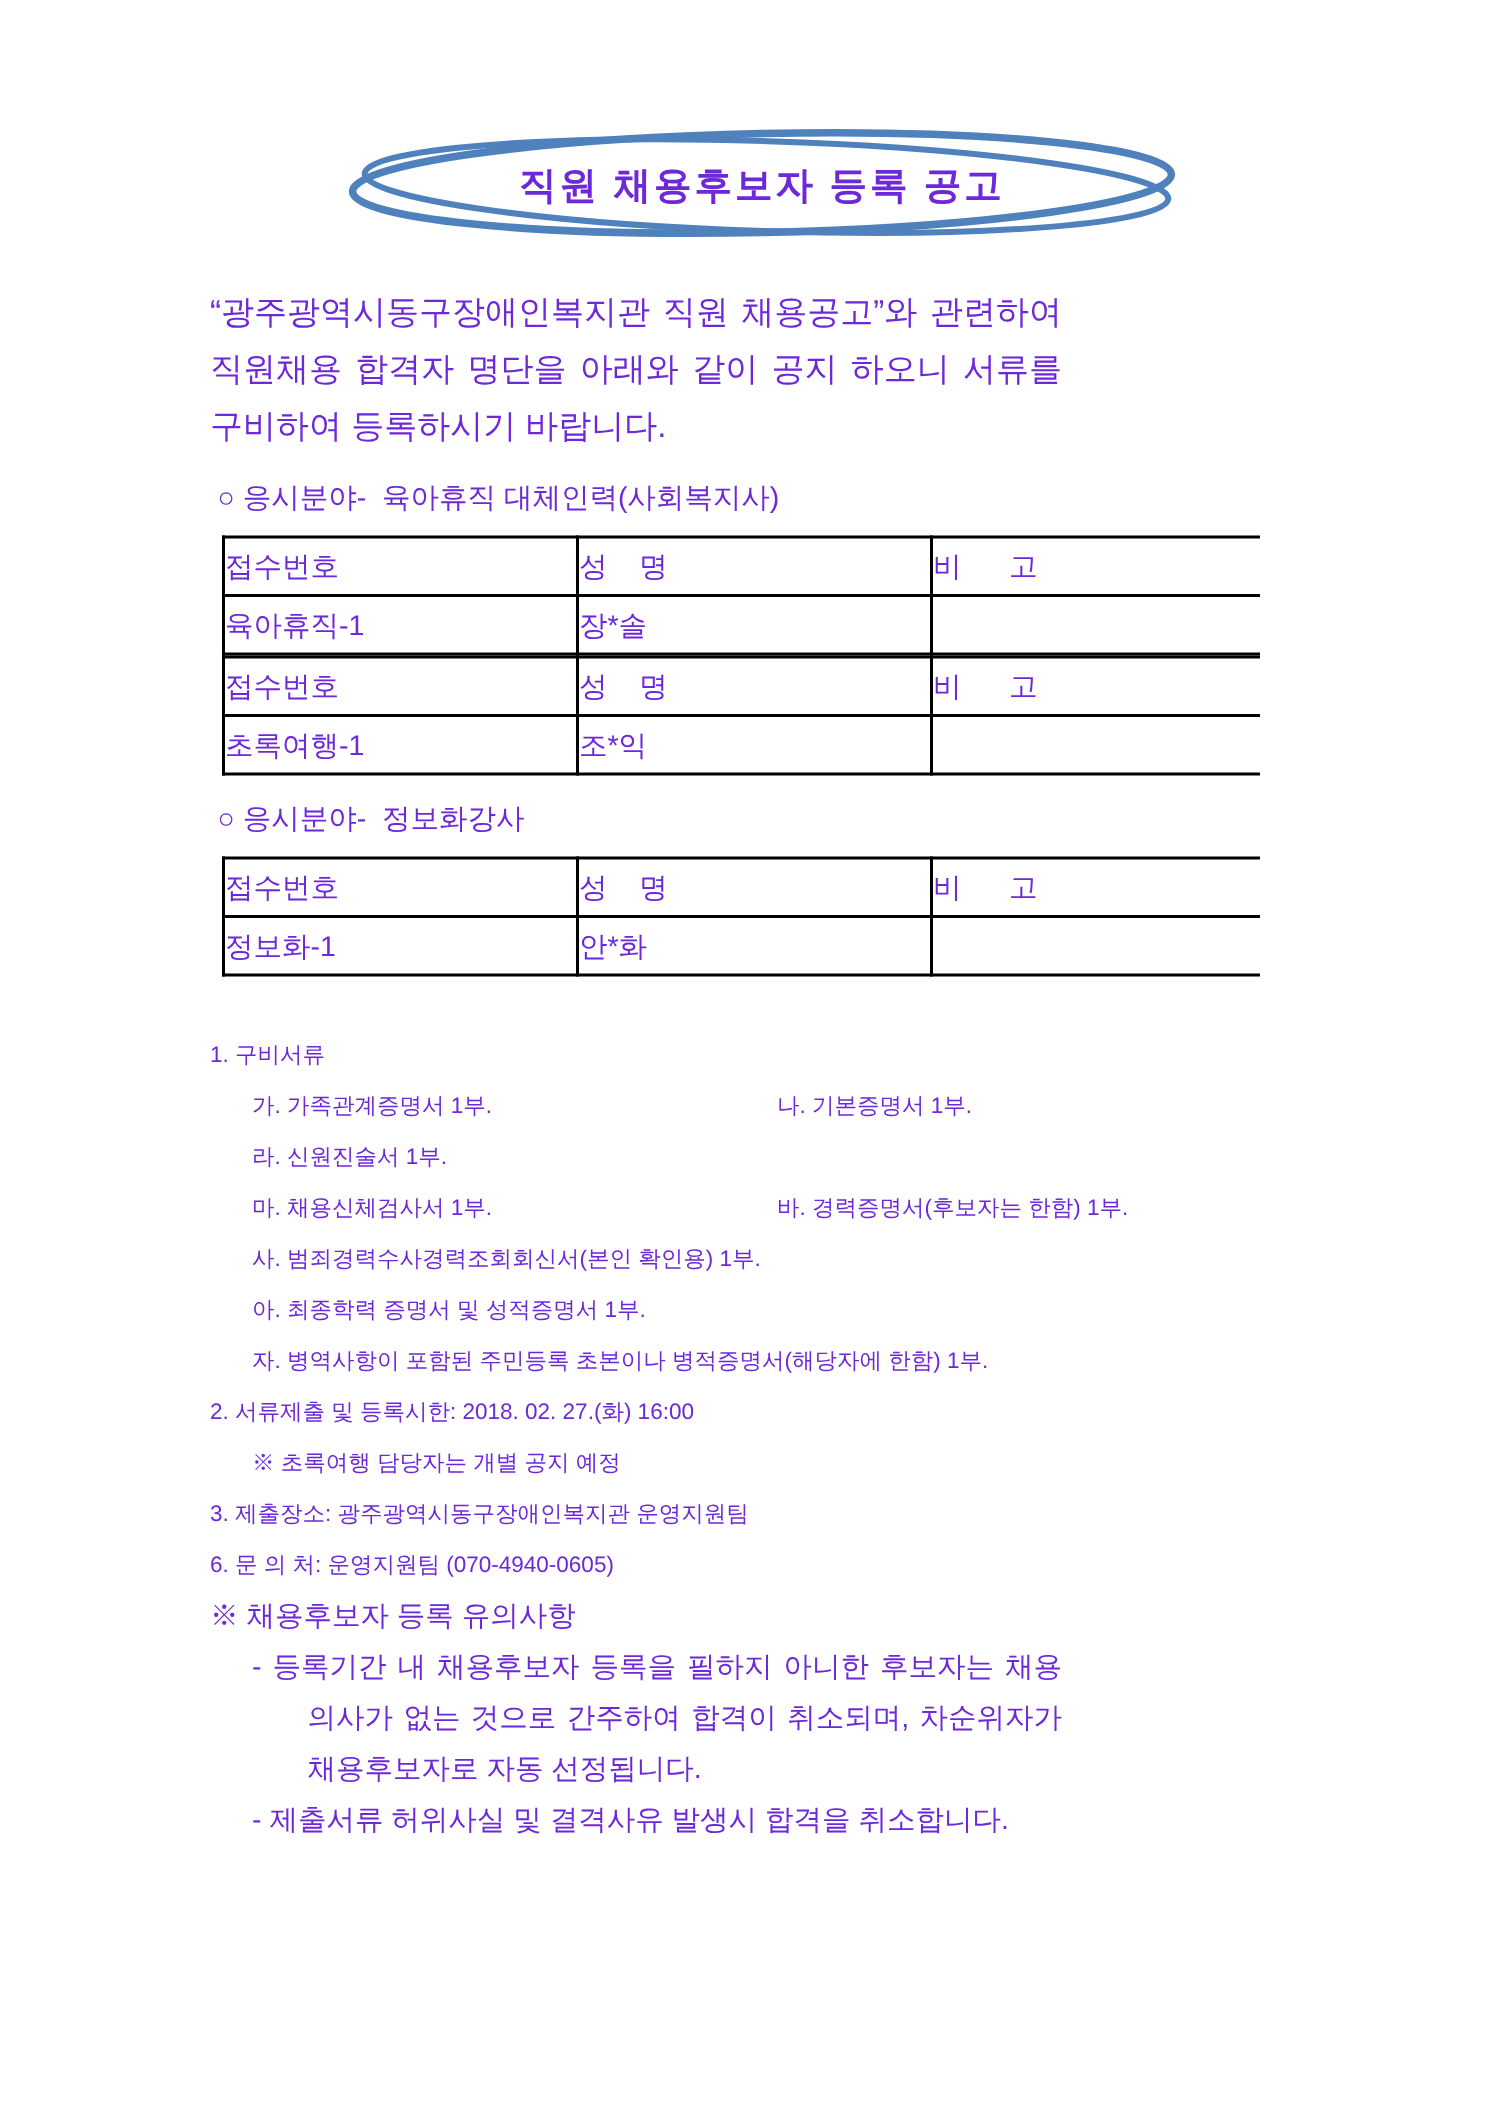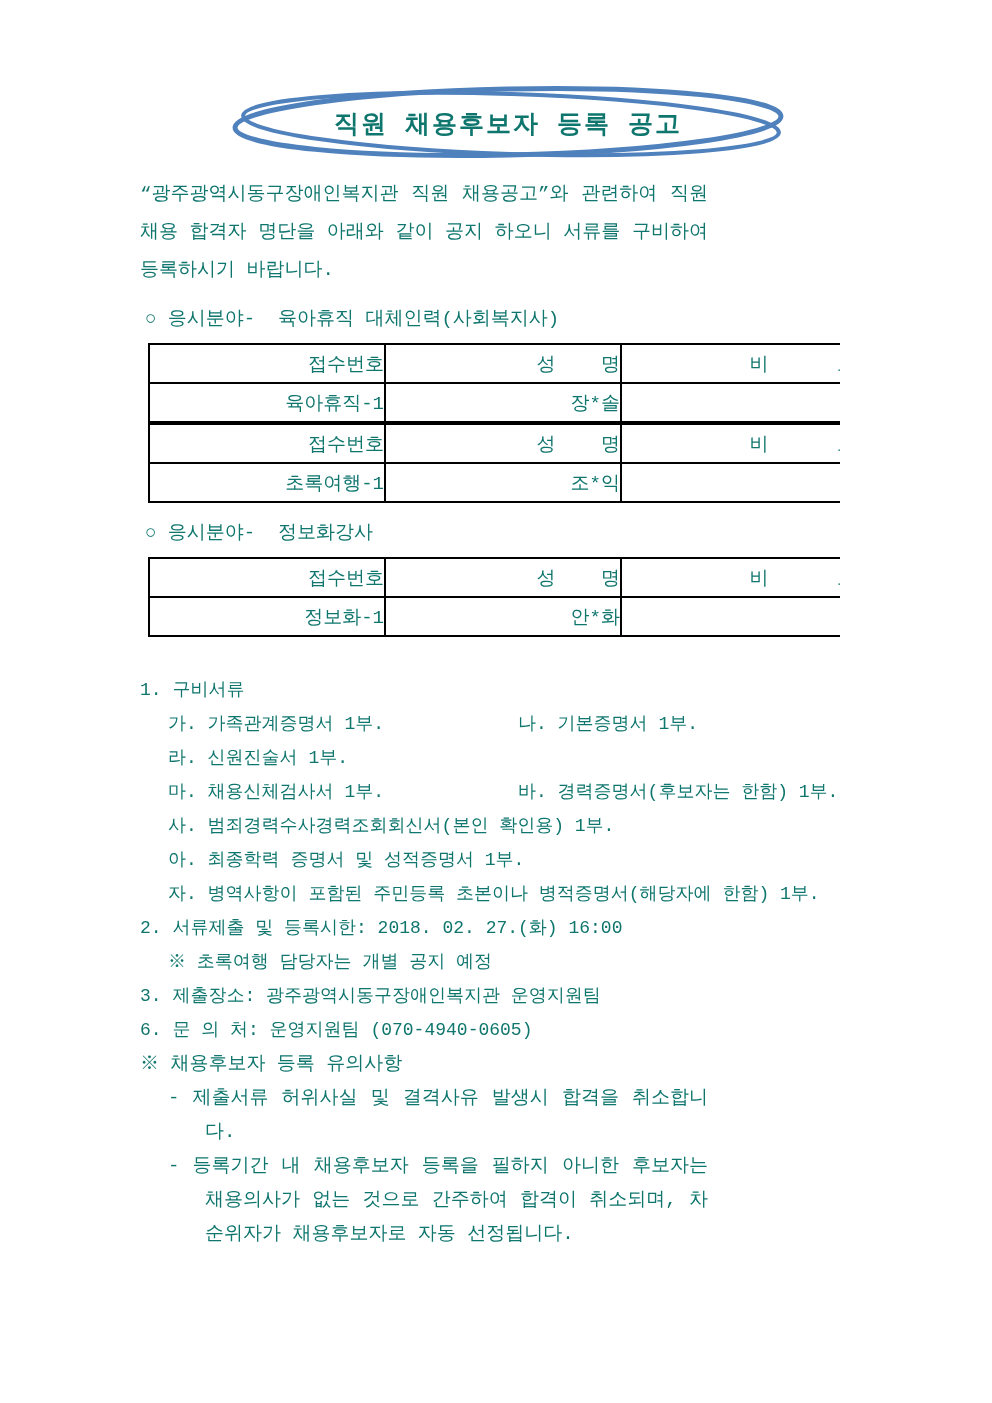--- a/index.html
+++ b/index.html
@@ -1,43 +1,43 @@
 <!DOCTYPE html>
 <html><head>
 <meta charset="utf-8">
 <style>
   html,body { margin:0; padding:0; background:#ffffff; }
   .page {
     position:relative; width:840px; height:1403px; background:#ffffff;
-    font-family:Liberation Mono, monospace; color:#0f766e;
+    font-family:Liberation Sans, sans-serif; color:#6d28d9;
     overflow:hidden;
   }
   .content { padding:84px 132px 0 140px; }
 
   .title-wrap {
     position:relative; width:560px; height:78px; margin-left:88px;
     display:flex; align-items:center; justify-content:center;
   }
   .oval-svg { position:absolute; left:0; top:0; width:100%; height:100%; }
   .title-text { position:relative; font-size:25px; font-weight:bold; letter-spacing:2px; white-space:pre; }
 
-  .intro { margin:13px 0 0 0; font-size:19px; line-height:38px; text-align:justify; }
+  .intro { margin:27px 0 0 0; font-size:22px; line-height:38px; text-align:justify; }
 
   .section-heading { margin:16px 0 12px 5px; font-size:19px; white-space:pre; }
 
   table.app-table {
     border-collapse:collapse; width:710px; margin-left:8px; table-layout:fixed;
   }
   .app-table th, .app-table td {
     border:2px solid #000; height:37px; padding:0;
-    text-align:right; vertical-align:middle;
+    text-align:left; vertical-align:middle;
     font-size:19px; font-weight:normal; white-space:pre;
   }
 
-  .req { margin-top:36px; font-size:18px; line-height:34px; }
+  .req { margin-top:36px; font-size:15px; line-height:34px; }
   .req-line { white-space:pre; }
   .req-pair { display:flex; padding-left:28px; }
   .req-pair .req-left { width:350px; flex:none; white-space:nowrap; }
   .req-pair .req-right { white-space:nowrap; }
   .req-single { padding-left:28px; white-space:nowrap; }
   .num-line { white-space:pre; }
   .num-line.indent { padding-left:28px; }
 
   .notice { font-size:19px; line-height:34px; }
   .notice-heading { white-space:pre; }
@@ -132,18 +132,18 @@
       <div class="req-single">자. 병역사항이 포함된 주민등록 초본이나 병적증명서(해당자에 한함) 1부.</div>
 
       <div class="num-line">2. 서류제출 및 등록시한: 2018. 02. 27.(화) 16:00</div>
       <div class="num-line indent">※ 초록여행 담당자는 개별 공지 예정</div>
       <div class="num-line">3. 제출장소: 광주광역시동구장애인복지관 운영지원팀</div>
       <div class="num-line">6. 문 의 처: 운영지원팀 (070-4940-0605)</div>
     </div>
 
     <div class="notice">
       <div class="notice-heading">※ 채용후보자 등록 유의사항</div>
+      <div class="notice-item">- 등록기간 내 채용후보자 등록을 필하지 아니한 후보자는 채용의사가 없는 것으로 간주하여 합격이 취소되며, 차순위자가 채용후보자로 자동 선정됩니다.</div>
       <div class="notice-item">- 제출서류 허위사실 및 결격사유 발생시 합격을 취소합니다.</div>
-      <div class="notice-item">- 등록기간 내 채용후보자 등록을 필하지 아니한 후보자는 채용의사가 없는 것으로 간주하여 합격이 취소되며, 차순위자가 채용후보자로 자동 선정됩니다.</div>
     </div>
 
   </div>
 </div>
 
 </body></html>

